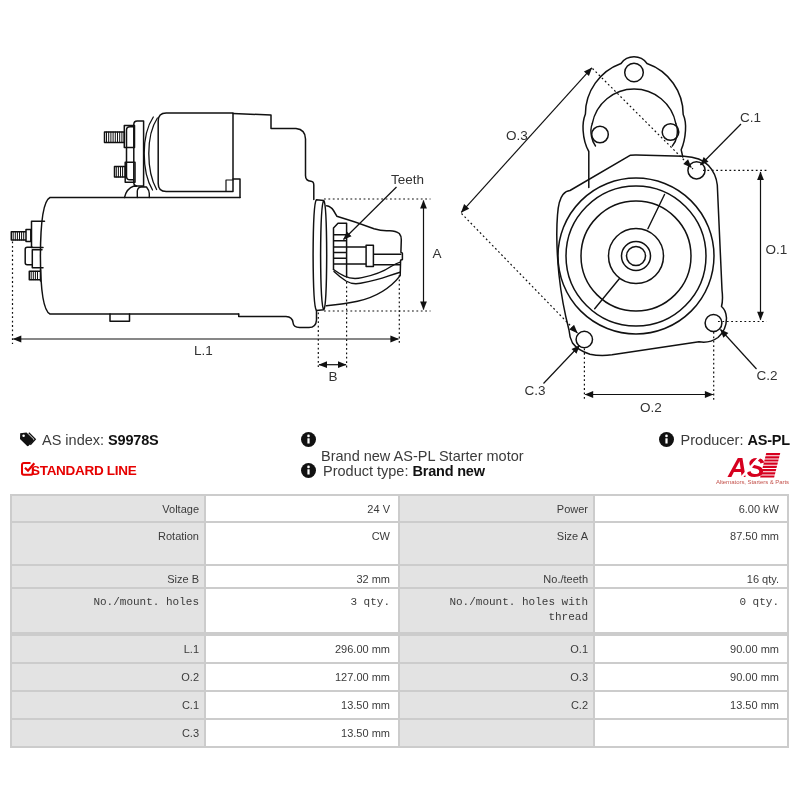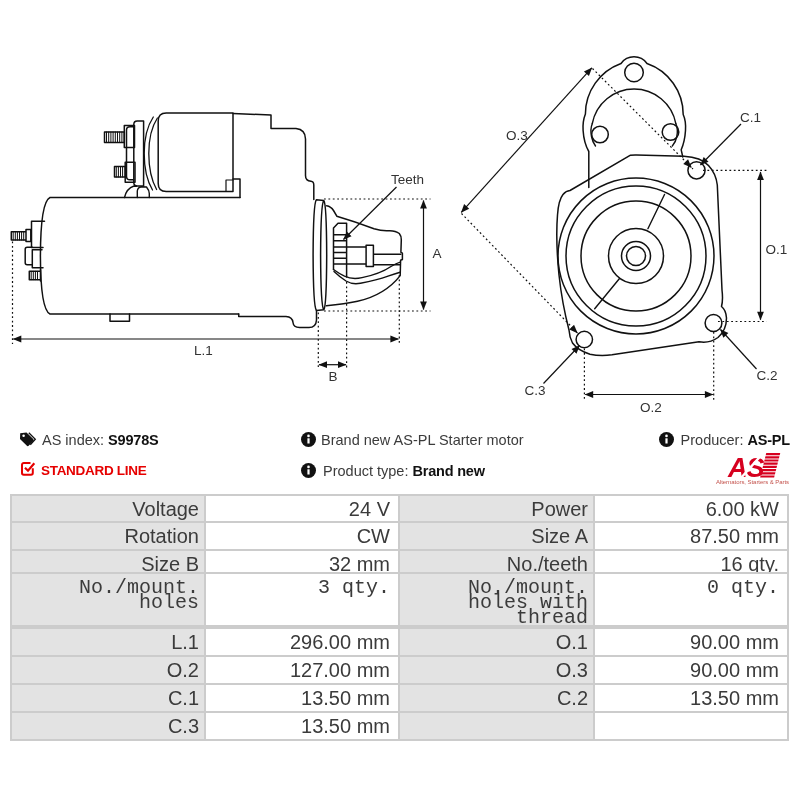--- a/index.html
+++ b/index.html
@@ -2,21 +2,21 @@
 <html><head>
 <meta charset="utf-8">
 <style>
 html,body{margin:0;padding:0;background:#fff;width:800px;height:800px;overflow:hidden;}
 body{font-family:"Liberation Sans",sans-serif;color:#3b3b3b;position:relative;}
 #diag{position:absolute;left:0;top:0;}
 .info{position:absolute;font-size:14.5px;white-space:nowrap;}
 .info b{color:#111;letter-spacing:-0.2px;}
 .red{color:#e60000;font-weight:bold;}
 .icn{position:absolute;}
-table{border-collapse:collapse;table-layout:fixed;position:absolute;left:10px;top:494px;width:777px;font-size:20px;color:#3b3b3b;}
+table{border-collapse:collapse;table-layout:fixed;position:absolute;left:10px;top:494px;width:777px;font-size:11px;color:#3b3b3b;}
 td{border:2px solid #cccccc;vertical-align:top;text-align:right;padding:6px 8px 0 0;overflow:hidden;line-height:15px;}
 td.l{background:#e3e3e3;padding-right:5px;}
 tr.sep td{border-bottom:4px solid #cccccc;font-family:Liberation Mono, monospace;}
 </style>
 </head>
 <body>
 <svg id="diag" width="800" height="430" viewBox="0 0 800 430">
 <defs>
 <marker id="ar" markerWidth="10" markerHeight="8" refX="8.5" refY="4" orient="auto-start-reverse" markerUnits="userSpaceOnUse">
 <path d="M0.5,0.6 L9,4 L0.5,7.4 Z" fill="#111"></path>
@@ -136,22 +136,22 @@
 <text x="506" y="140">O.3</text>
 <text x="740" y="122">C.1</text>
 <text x="765.5" y="253.5">O.1</text>
 <text x="756.5" y="380">C.2</text>
 <text x="524.5" y="395">C.3</text>
 <text x="640" y="412">O.2</text>
 </g>
 </svg>
 
 <div class="info" style="left:42px;top:432px;">AS index: <b>S9978S</b></div>
-<div class="info red" style="left:41px;top:463px;font-size:13.5px;letter-spacing:-0.3px;">STANDARD LINE</div>
-<div class="info" style="left:321px;top:432px;">Brand new AS-PL Starter motor</div>
+<div class="info red" style="left:31px;top:463px;font-size:13.5px;letter-spacing:-0.3px;">STANDARD LINE</div>
+<div class="info" style="left:321px;top:448px;">Brand new AS-PL Starter motor</div>
 <div class="info" style="left:323px;top:463px;">Product type: <b>Brand new</b></div>
 <div class="info" style="right:10px;top:432px;">Producer: <b>AS-PL</b></div>
 
 <svg class="icn" style="left:19px;top:431px;" width="18" height="17" viewBox="0 0 18 17">
 <path d="M1.2,2.2 L7.5,1.4 L14.2,8.1 a1.6,1.6 0 0 1 0,2.26 L9.9,14.6 a1.6,1.6 0 0 1 -2.26,0 L1.0,8.0 Z" fill="#111"></path>
 <circle cx="4.6" cy="4.8" r="1.25" fill="#fff"></circle>
 <path d="M9.8,1.7 L16.3,8.2 L11.3,13.8" fill="none" stroke="#111" stroke-width="1.3"></path>
 </svg>
 <svg class="icn" style="left:20px;top:461px;" width="16" height="16" viewBox="0 0 16 16">
 <path d="M12.8,7.3 V12 a1.8,1.8 0 0 1 -1.8,1.8 H3.8 A1.8,1.8 0 0 1 2,12 V3.8 A1.8,1.8 0 0 1 3.8,2 H10.5" fill="none" stroke="#e60000" stroke-width="2"></path>
@@ -198,21 +198,21 @@
       <col style="width:195px">
       <col style="width:194px">
     </colgroup>
 <tbody>
       <tr style="height:27px">
         <td class="l">Voltage</td>
         <td>24 V</td>
         <td class="l">Power</td>
         <td>6.00 kW</td>
       </tr>
-<tr style="height:28px">
+<tr style="height:43px">
         <td class="l">Rotation</td>
         <td>CW</td>
         <td class="l">Size A</td>
         <td>87.50 mm</td>
       </tr>
 <tr style="height:20px">
         <td class="l">Size B</td>
         <td>32 mm</td>
         <td class="l">No./teeth</td>
         <td>16 qty.</td>

